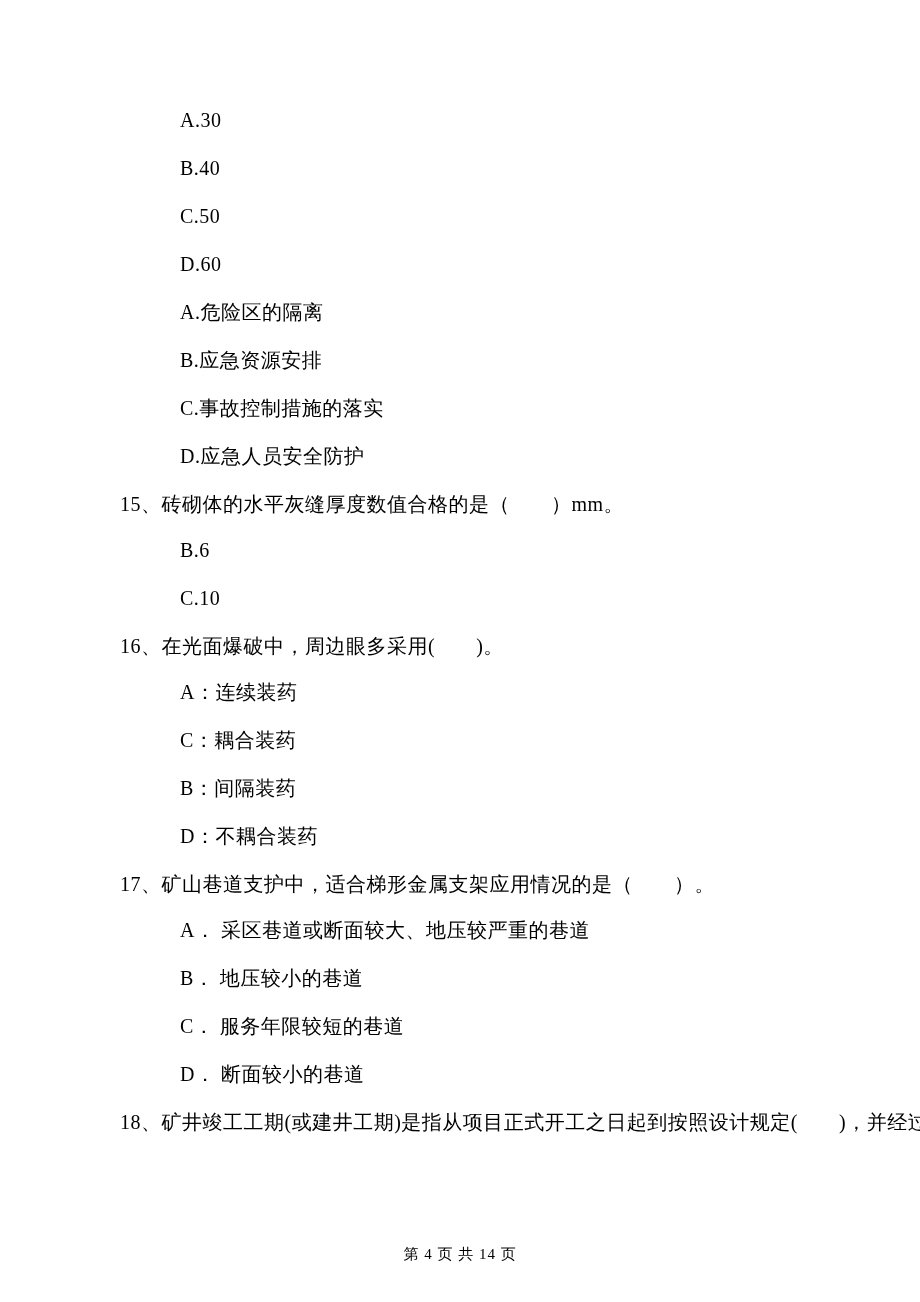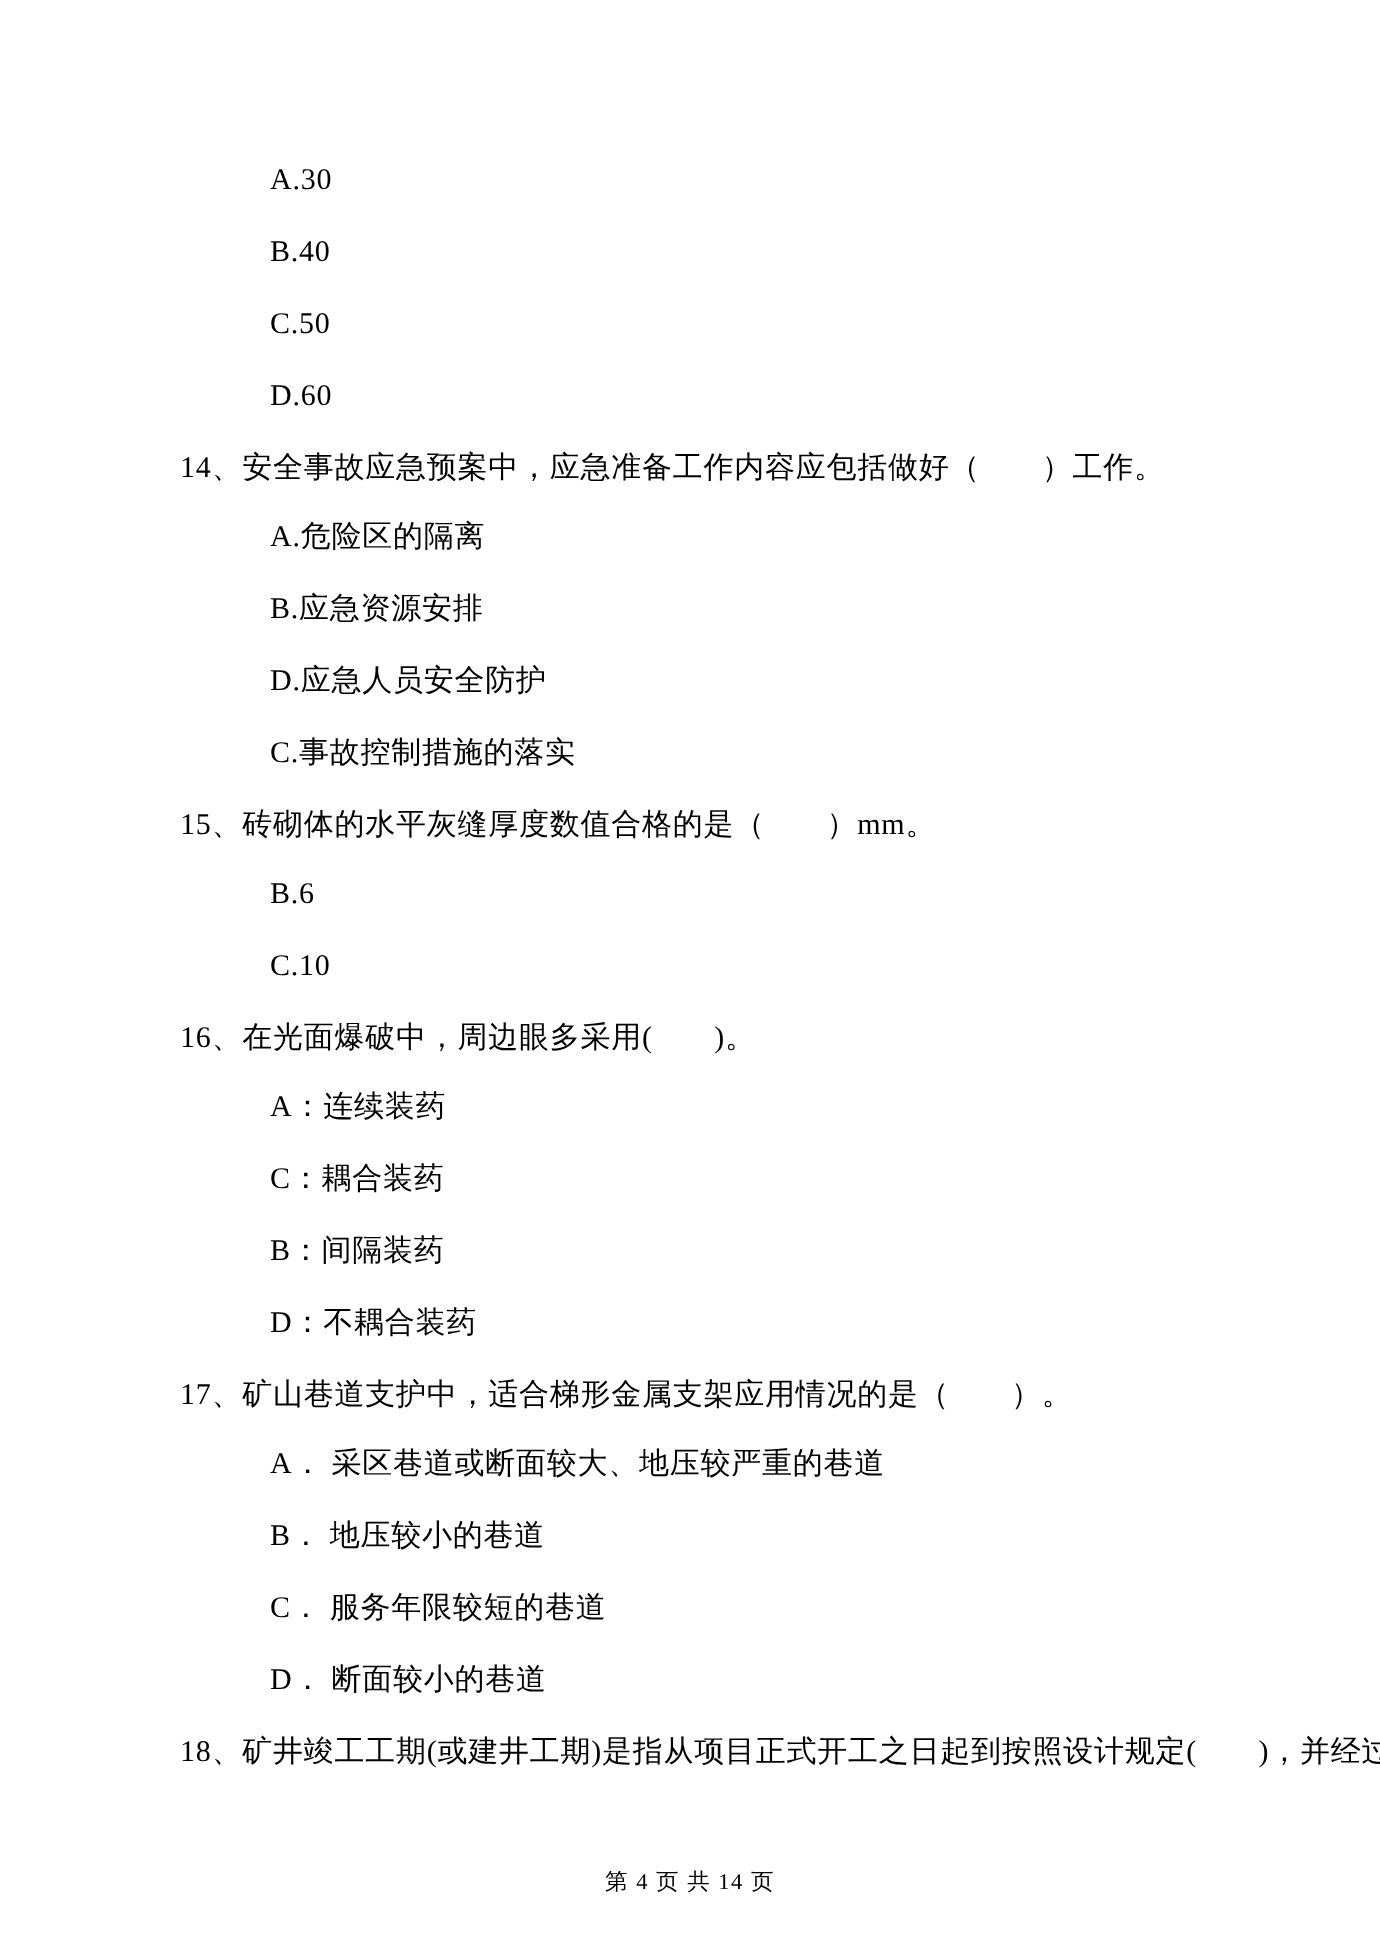--- a/index.html
+++ b/index.html
@@ -46,25 +46,24 @@
 </head>
 <body>
 
 <div class="page">
 
   <div class="line option">A.30</div>
   <div class="line option">B.40</div>
   <div class="line option">C.50</div>
   <div class="line option">D.60</div>
 
-  <div class="line question">14、安全事故应急预案中，应急准备工作内容应包括做好（　　）工作。</div>
   <div class="line option">A.危险区的隔离</div>
   <div class="line option">B.应急资源安排</div>
+  <div class="line option">C.事故控制措施的落实</div>
   <div class="line option">D.应急人员安全防护</div>
-  <div class="line option">C.事故控制措施的落实</div>
 
   <div class="line question">15、砖砌体的水平灰缝厚度数值合格的是（　　）mm。</div>
   <div class="line option">B.6</div>
   <div class="line option">C.10</div>
 
   <div class="line question">16、在光面爆破中，周边眼多采用(　　)。</div>
   <div class="line option">A：连续装药</div>
   <div class="line option">C：耦合装药</div>
   <div class="line option">B：间隔装药</div>
   <div class="line option">D：不耦合装药</div>

